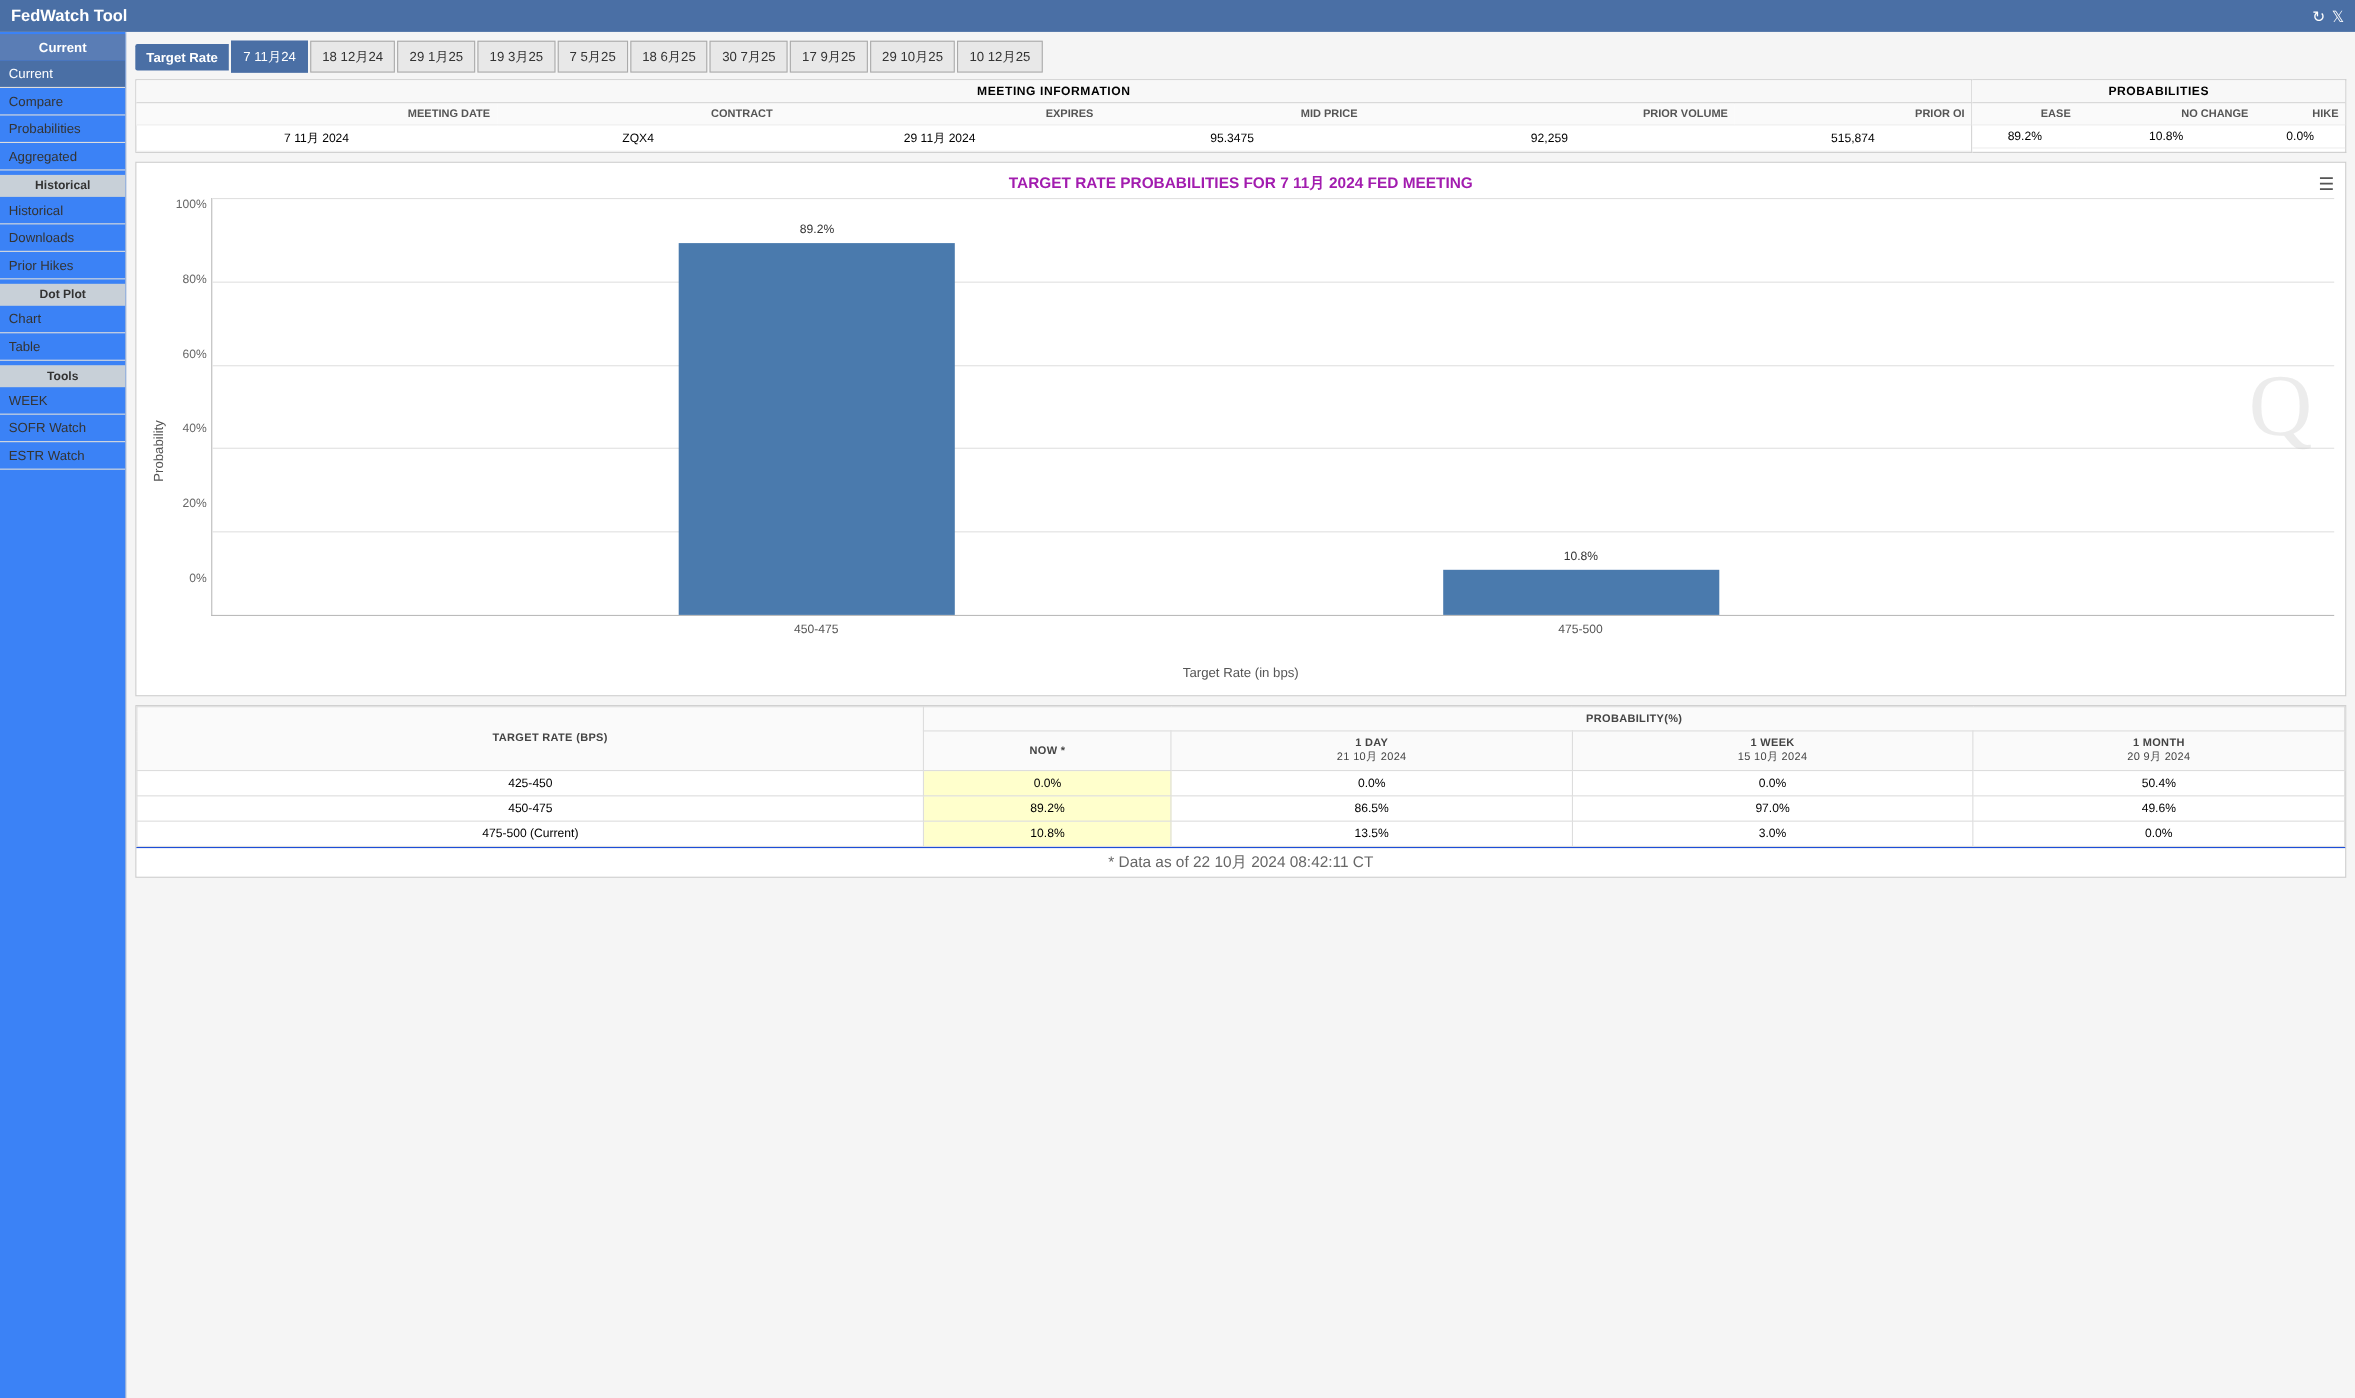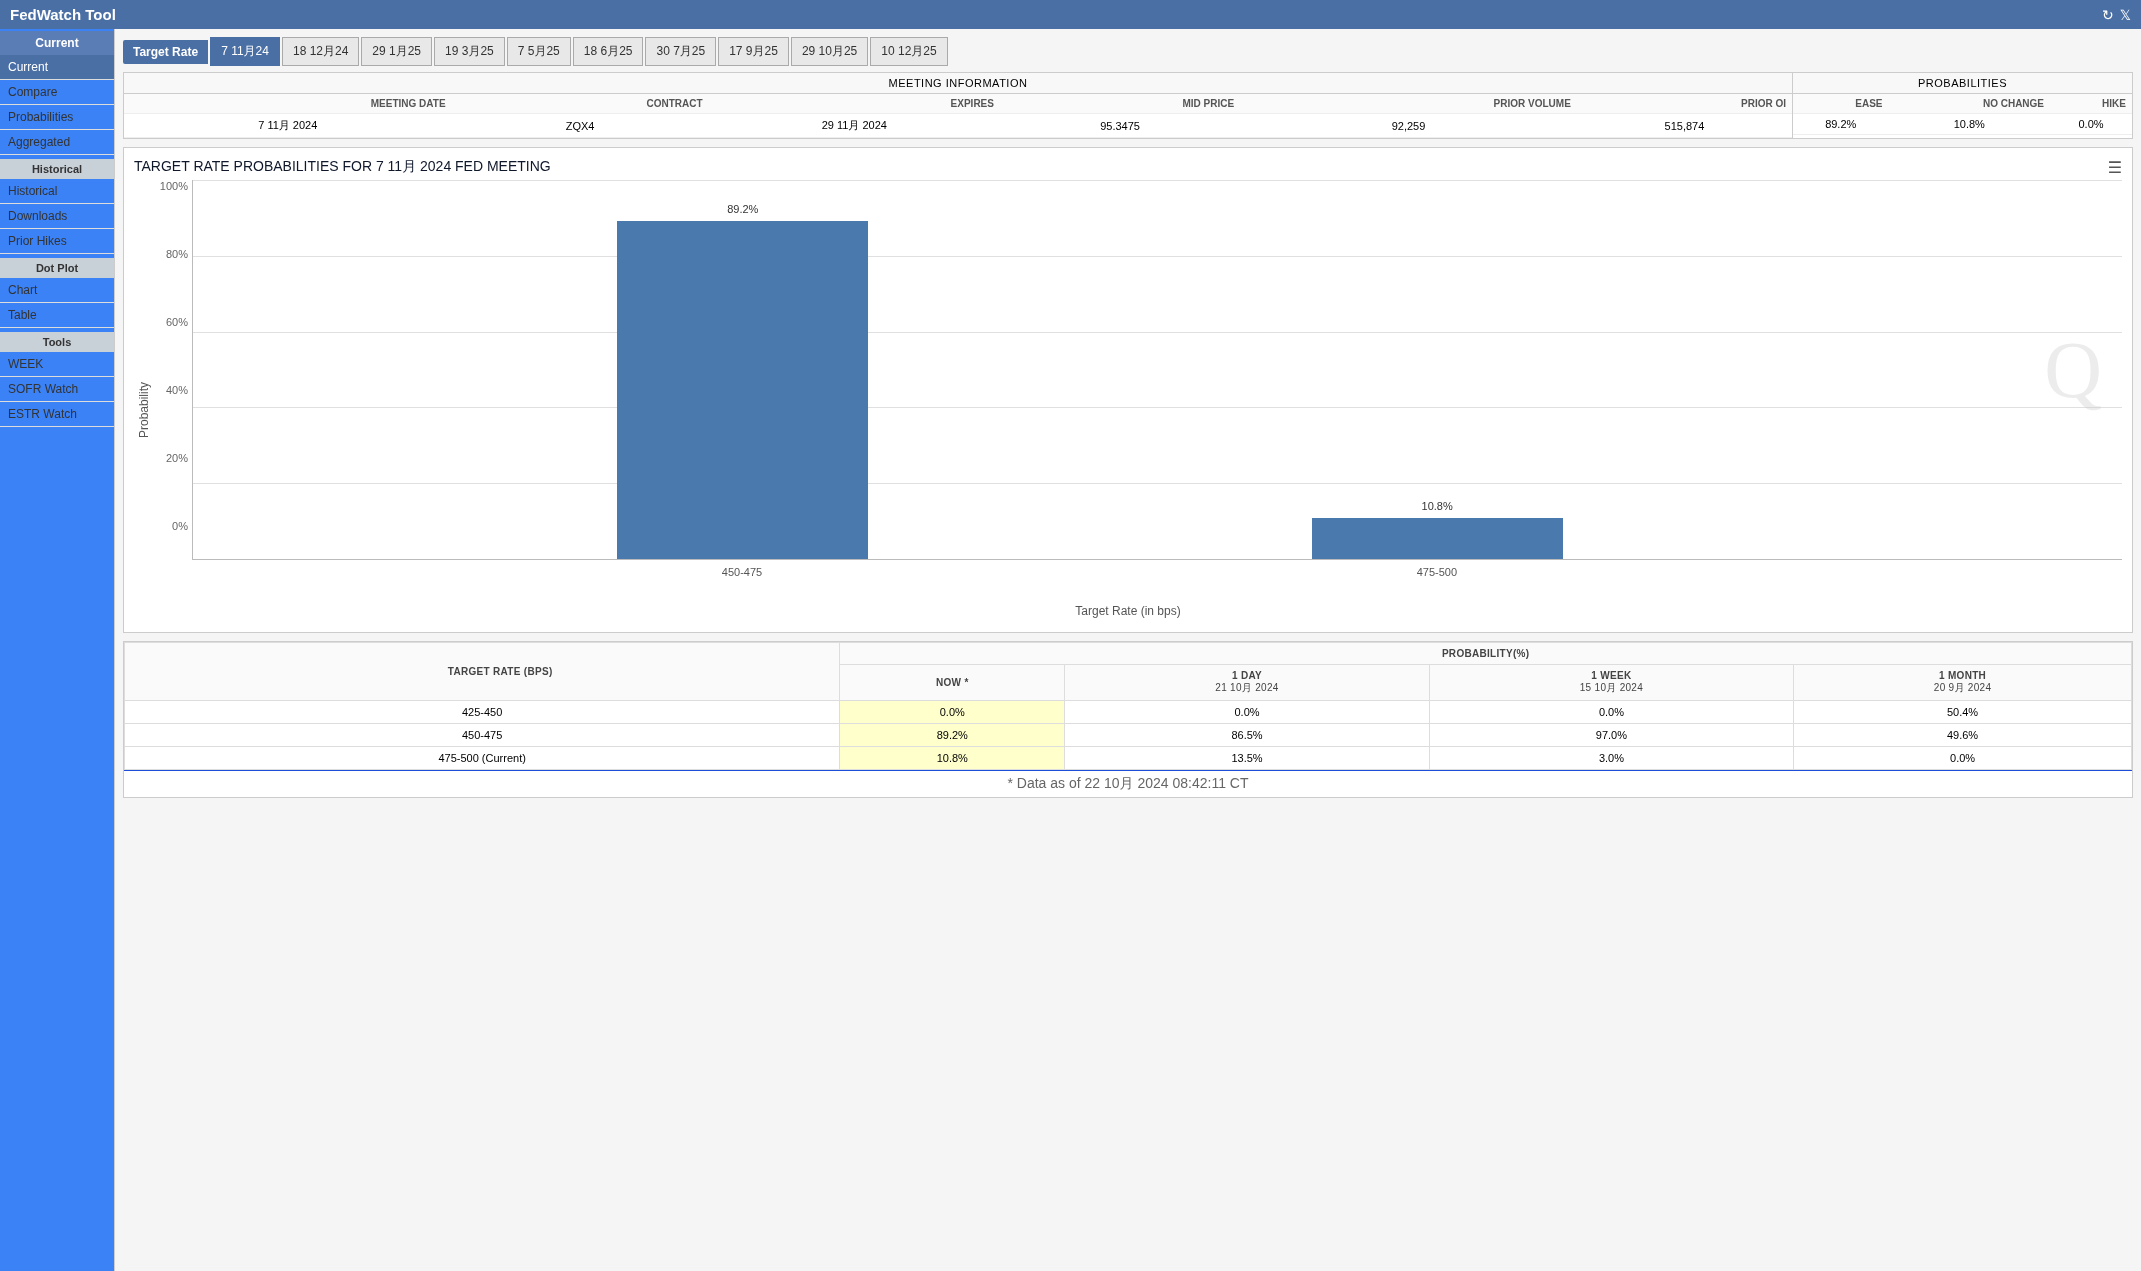--- a/index.html
+++ b/index.html
@@ -107,21 +107,21 @@
     .probabilities-box {
       width: 340px;
       min-width: 340px;
       border: 1px solid #ccc;
       border-left: none;
       background: white;
     }
 
     .info-header {
       text-align: center;
-      font-weight: normal;
+      font-weight: bold;
       font-size: 11px;
       padding: 4px;
       border-bottom: 1px solid #ccc;
       background: #f8f8f8;
       letter-spacing: 0.5px;
     }
 
     .info-table {
       width: 100%;
       border-collapse: collapse;
@@ -145,23 +145,24 @@
     
     #chart-section {
       border: 1px solid #ccc;
       background: white;
       padding: 10px;
       margin-bottom: 8px;
       position: relative;
     }
     #chart-title {
       font-size: 14px;
-      font-weight: normal;
-      color: #0f172a;
+      font-weight: bold;
+      color: #a21caf;
       margin-bottom: 4px;
+      text-align: center;
     }
     #chart-subtitle {
       text-align: center;
       color: #5a7db5;
       font-size: 12px;
       margin-bottom: 6px;
     }
     #chart-menu-icon {
       position: absolute;
       top: 10px;

